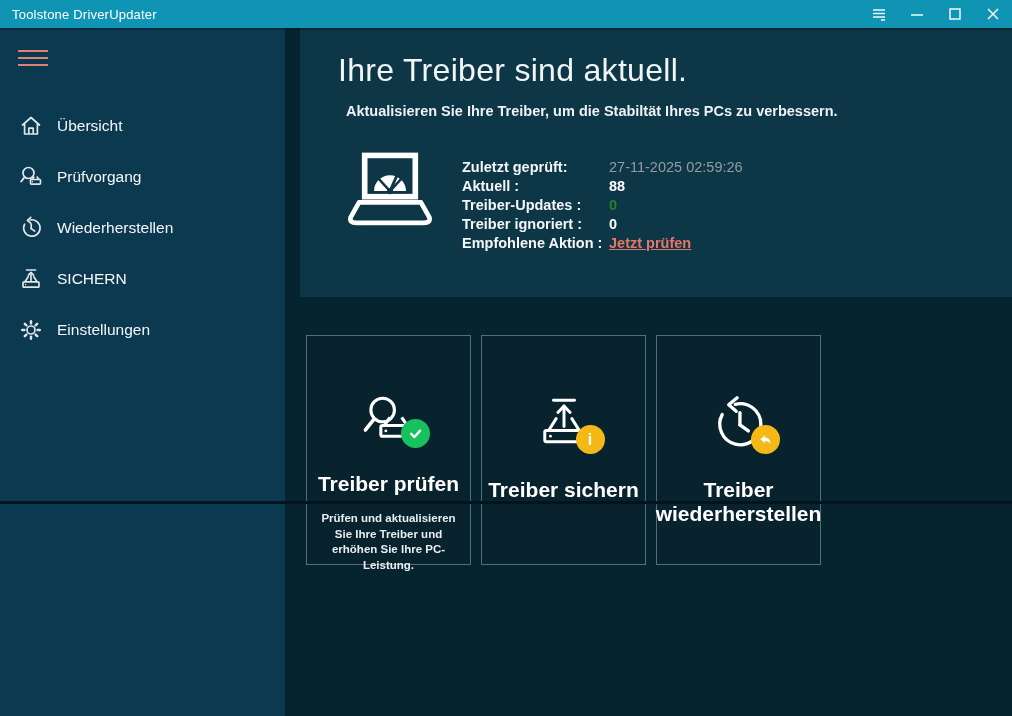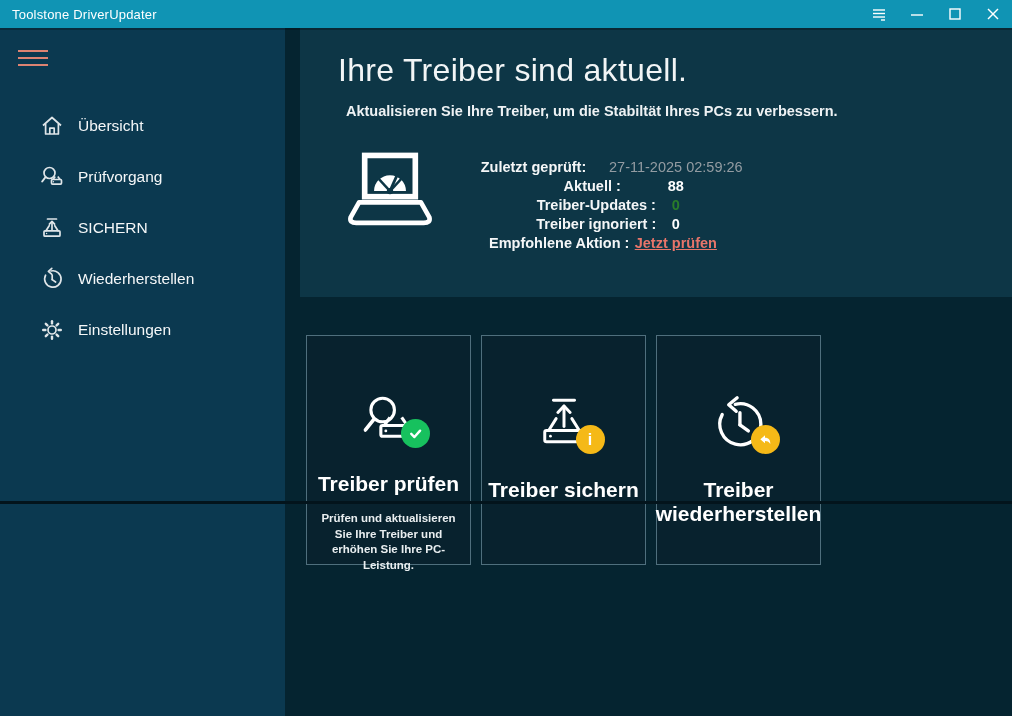--- a/index.html
+++ b/index.html
@@ -14,28 +14,28 @@
   .titlebar-text { color:#ffffff; font-size:13px; padding-left:12px; letter-spacing:0.2px; }
   .titlebar-controls { margin-left:auto; display:flex; align-items:center; height:100%; }
   .tb-btn { width:38px; height:28px; display:flex; align-items:center; justify-content:center; cursor:pointer; }
   .tb-btn svg { display:block; }
 
   
   .sidebar { position:absolute; top:28px; left:0; width:285px; height:688px; background:#0b3950; }
   .hamburger { width:30px; height:16px; margin:22px 0 0 18px; display:flex;
                flex-direction:column; justify-content:space-between; cursor:pointer; }
   .hamburger span { display:block; height:2px; background:#dd8372; }
-  .nav { margin-top:34px;padding-left:21px; }
+  .nav { margin-top:34px; }
   .nav-item { height:51px; display:flex; align-items:center; padding-left:18px; cursor:pointer; }
   .nav-item .nav-ic { width:26px; height:26px; display:flex; align-items:center; justify-content:center; }
   .nav-item .nav-label { color:#f5f7f8; font-size:15.5px; margin-left:13px; }
 
   
   .main { position:absolute; top:28px; left:285px; width:727px; height:688px; background:#052430; }
-  .hero { position:absolute; top:0; left:15px; width:712px; height:269px; background:#0d3646;text-align:center; }
+  .hero { position:absolute; top:0; left:15px; width:712px; height:269px; background:#0d3646; }
   .hero-title { position:absolute; top:24px; left:38px; color:#f2f5f6; font-size:32px;
                 font-weight:300; letter-spacing:0.3px; }
   .hero-sub { position:absolute; top:75px; left:46px; color:#eef2f4; font-size:14.5px; font-weight:700; }
 
   .laptop { position:absolute; top:124px; left:45px; }
 
   .stats { position:absolute; top:130px; left:162px; }
   .stat-row { line-height:19px; font-size:14.5px; font-weight:700; white-space:nowrap; }
   .stat-label { display:inline-block; width:143px; color:#f4f6f7; }
   .stat-value.muted { color:#939ca2; font-weight:400; }
@@ -125,43 +125,43 @@
             <path d="M13 14.5 L15.2 11.5"></path>
             <path d="M20 14.5 L17.8 11.5"></path>
             <circle cx="13.4" cy="16.8" r="0.7" fill="#dfe5e8" stroke="none"></circle>
           </svg>
         </span>
         <span class="nav-label">Prüfvorgang</span>
       </div>
 
       <div class="nav-item">
         <span class="nav-ic">
+          <svg width="24" height="24" viewBox="0 0 24 24" fill="none" stroke="#dfe5e8" stroke-width="1.7" stroke-linecap="round" stroke-linejoin="round">
+            <path d="M5.6 8.2 A8.2 8.2 0 1 0 11 4"></path>
+            <path d="M11.8 1.4 L8.4 4.4 L11.6 7.2" fill="none"></path>
+            <line x1="12.2" y1="8" x2="12.2" y2="12.6"></line>
+            <line x1="12.2" y1="12.6" x2="15.6" y2="15"></line>
+          </svg>
+        </span>
+        <span class="nav-label">Wiederherstellen</span>
+      </div>
+
+      <div class="nav-item">
+        <span class="nav-ic">
           <svg width="24" height="24" viewBox="0 0 24 24" fill="none" stroke="#dfe5e8" stroke-width="1.7" stroke-linejoin="round" stroke-linecap="round">
             <line x1="7.5" y1="3" x2="16.5" y2="3"></line>
             <line x1="12" y1="13.5" x2="12" y2="5.8"></line>
             <path d="M9.4 8.2 L12 5.4 L14.6 8.2"></path>
             <path d="M6 14.8 L9.2 9.8"></path>
             <path d="M18 14.8 L14.8 9.8"></path>
             <rect x="4" y="14.8" width="16" height="5.4" rx="1"></rect>
             <circle cx="6.6" cy="17.5" r="0.7" fill="#dfe5e8" stroke="none"></circle>
           </svg>
         </span>
         <span class="nav-label">SICHERN</span>
-      </div>
-
-      <div class="nav-item">
-        <span class="nav-ic">
-          <svg width="24" height="24" viewBox="0 0 24 24" fill="none" stroke="#dfe5e8" stroke-width="1.7" stroke-linecap="round" stroke-linejoin="round">
-            <path d="M5.6 8.2 A8.2 8.2 0 1 0 11 4"></path>
-            <path d="M11.8 1.4 L8.4 4.4 L11.6 7.2" fill="none"></path>
-            <line x1="12.2" y1="8" x2="12.2" y2="12.6"></line>
-            <line x1="12.2" y1="12.6" x2="15.6" y2="15"></line>
-          </svg>
-        </span>
-        <span class="nav-label">Wiederherstellen</span>
       </div>
 
       <div class="nav-item">
         <span class="nav-ic">
           <svg width="24" height="24" viewBox="0 0 24 24" fill="none" stroke="#dfe5e8">
             <circle cx="12" cy="12" r="4" stroke-width="1.7"></circle>
             <g stroke-width="2.4" stroke-linecap="round">
               <line x1="12" y1="3.2" x2="12" y2="5.4"></line>
               <line x1="12" y1="18.6" x2="12" y2="20.8"></line>
               <line x1="3.2" y1="12" x2="5.4" y2="12"></line>

